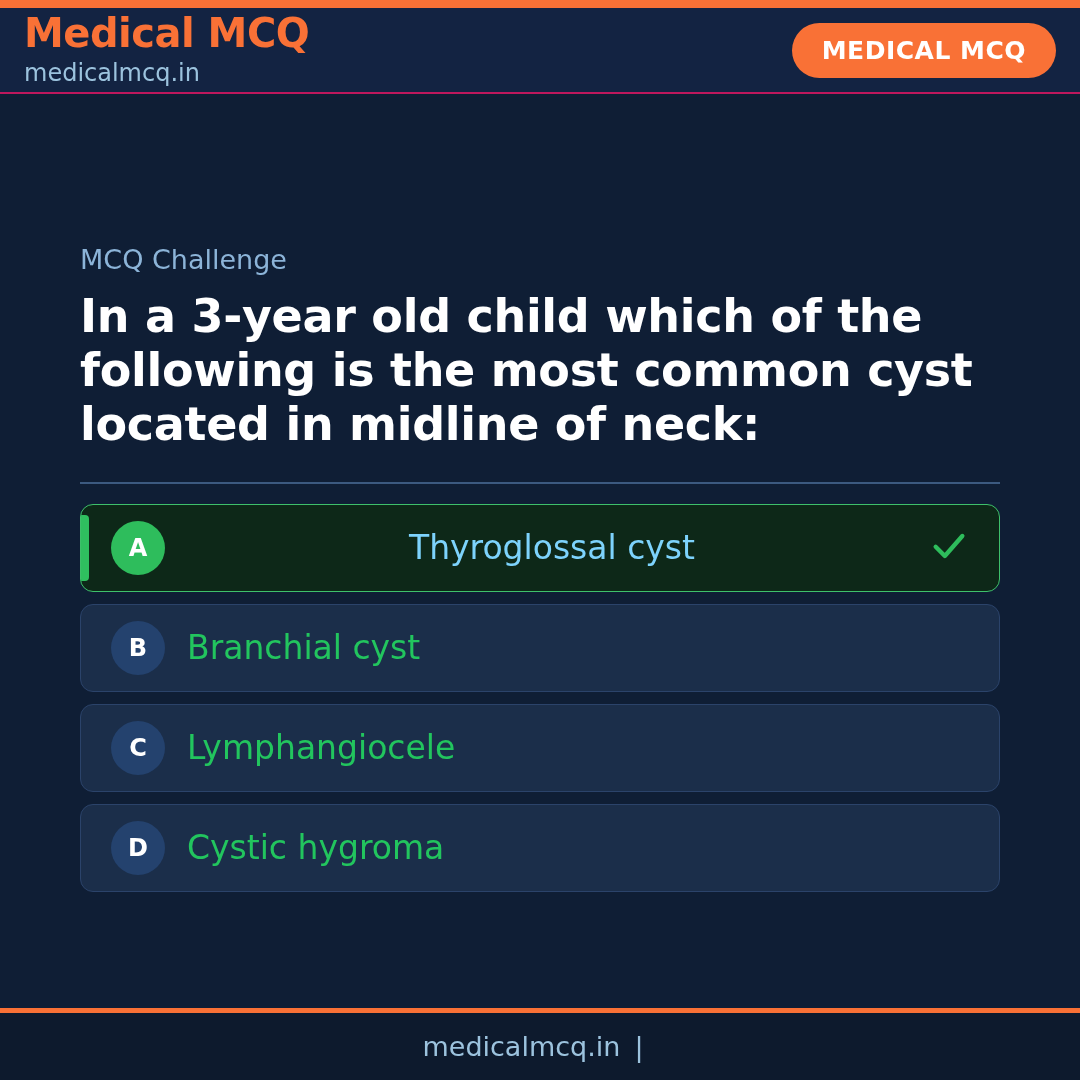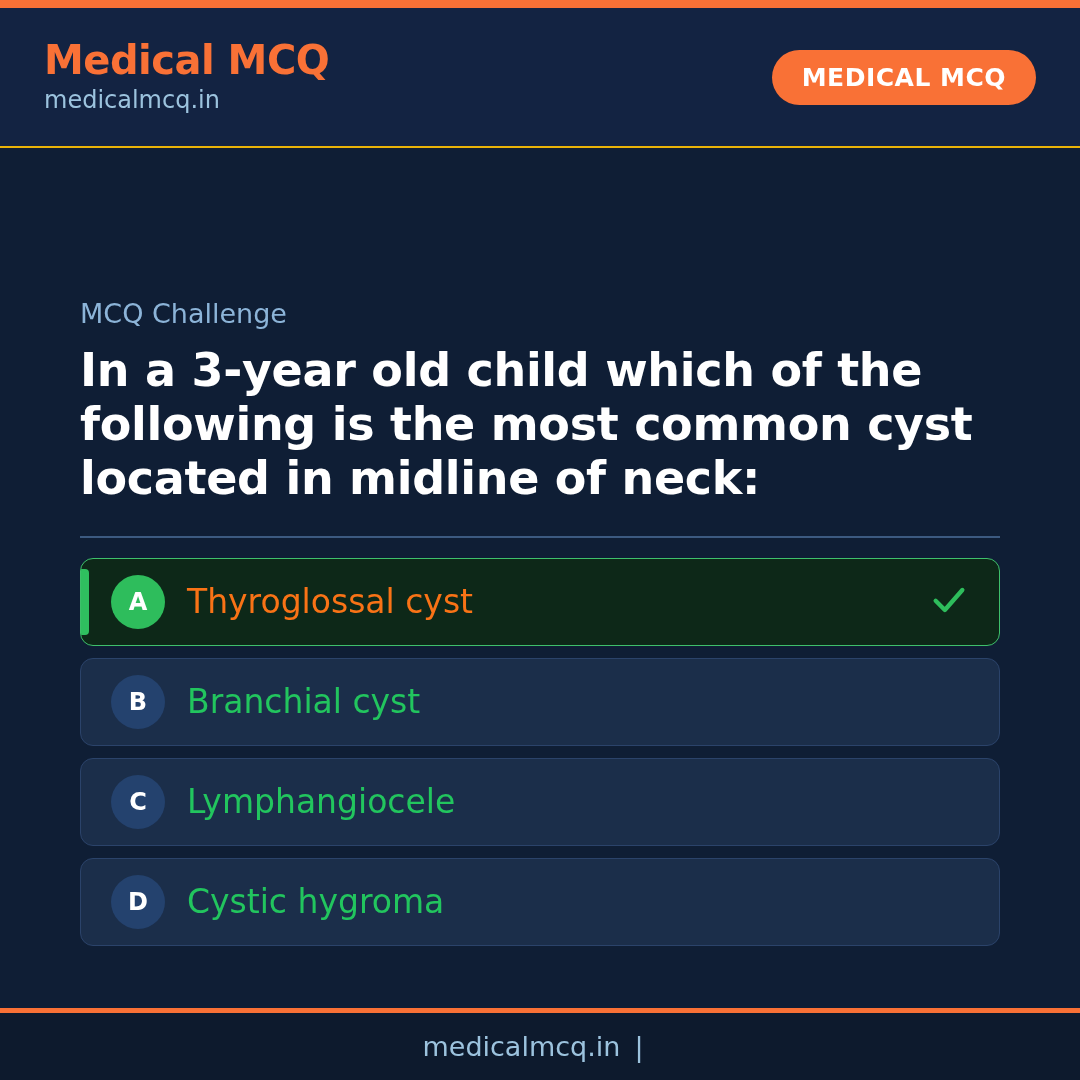--- a/index.html
+++ b/index.html
@@ -10,25 +10,25 @@
     overflow:hidden;
   }
   .page { position:relative; width:1080px; height:1080px; display:flex; flex-direction:column; background:#0f1e35; }
 
   
   .top-accent { height:8px; width:100%; background:#f97136; flex:0 0 auto; }
 
   
   .header {
     flex:0 0 auto;
-    height:140px;
+    height:86px;
     background:#132342;
-    border-bottom:2px solid #eab308;
+    border-bottom:2px solid #be185d;
     display:flex; align-items:center; justify-content:space-between;
-    padding:0 44px;
+    padding:0 24px;
   }
   .brand-block { display:flex; flex-direction:column; justify-content:center; }
   .brand-title {
     font-size:40px; font-weight:bold; color:#f97136;
     letter-spacing:-0.5px; line-height:1.08;
   }
   .brand-sub {
     font-size:24px; color:#9cc3de; line-height:1.25; margin-top:2px;
   }
   .brand-badge {
@@ -87,21 +87,21 @@
   
   .option.correct {
     background:#0d2818;
     border:1px solid #3ec06b;
   }
   .option.correct .accent-bar {
     position:absolute; left:0; top:10px; bottom:10px; width:8px;
     background:#2fbf5f; border-radius:0 4px 4px 0;
   }
   .option.correct .badge { background:#2ebd5c; }
-  .option.correct .label { color:#f97316; }
+  .option.correct .label { color:#7dd3fc;text-align:center; }
   .option.correct .tick {
     display:block; flex:0 0 auto; margin-left:12px;
   }
 
   
   .footer-wrap { flex:0 0 auto; margin-top:auto; }
   .footer-accent { height:5px; width:100%; background:#f97136; }
   .footer {
     height:67px; background:#0d1a2d;
     display:flex; align-items:center; justify-content:center;

